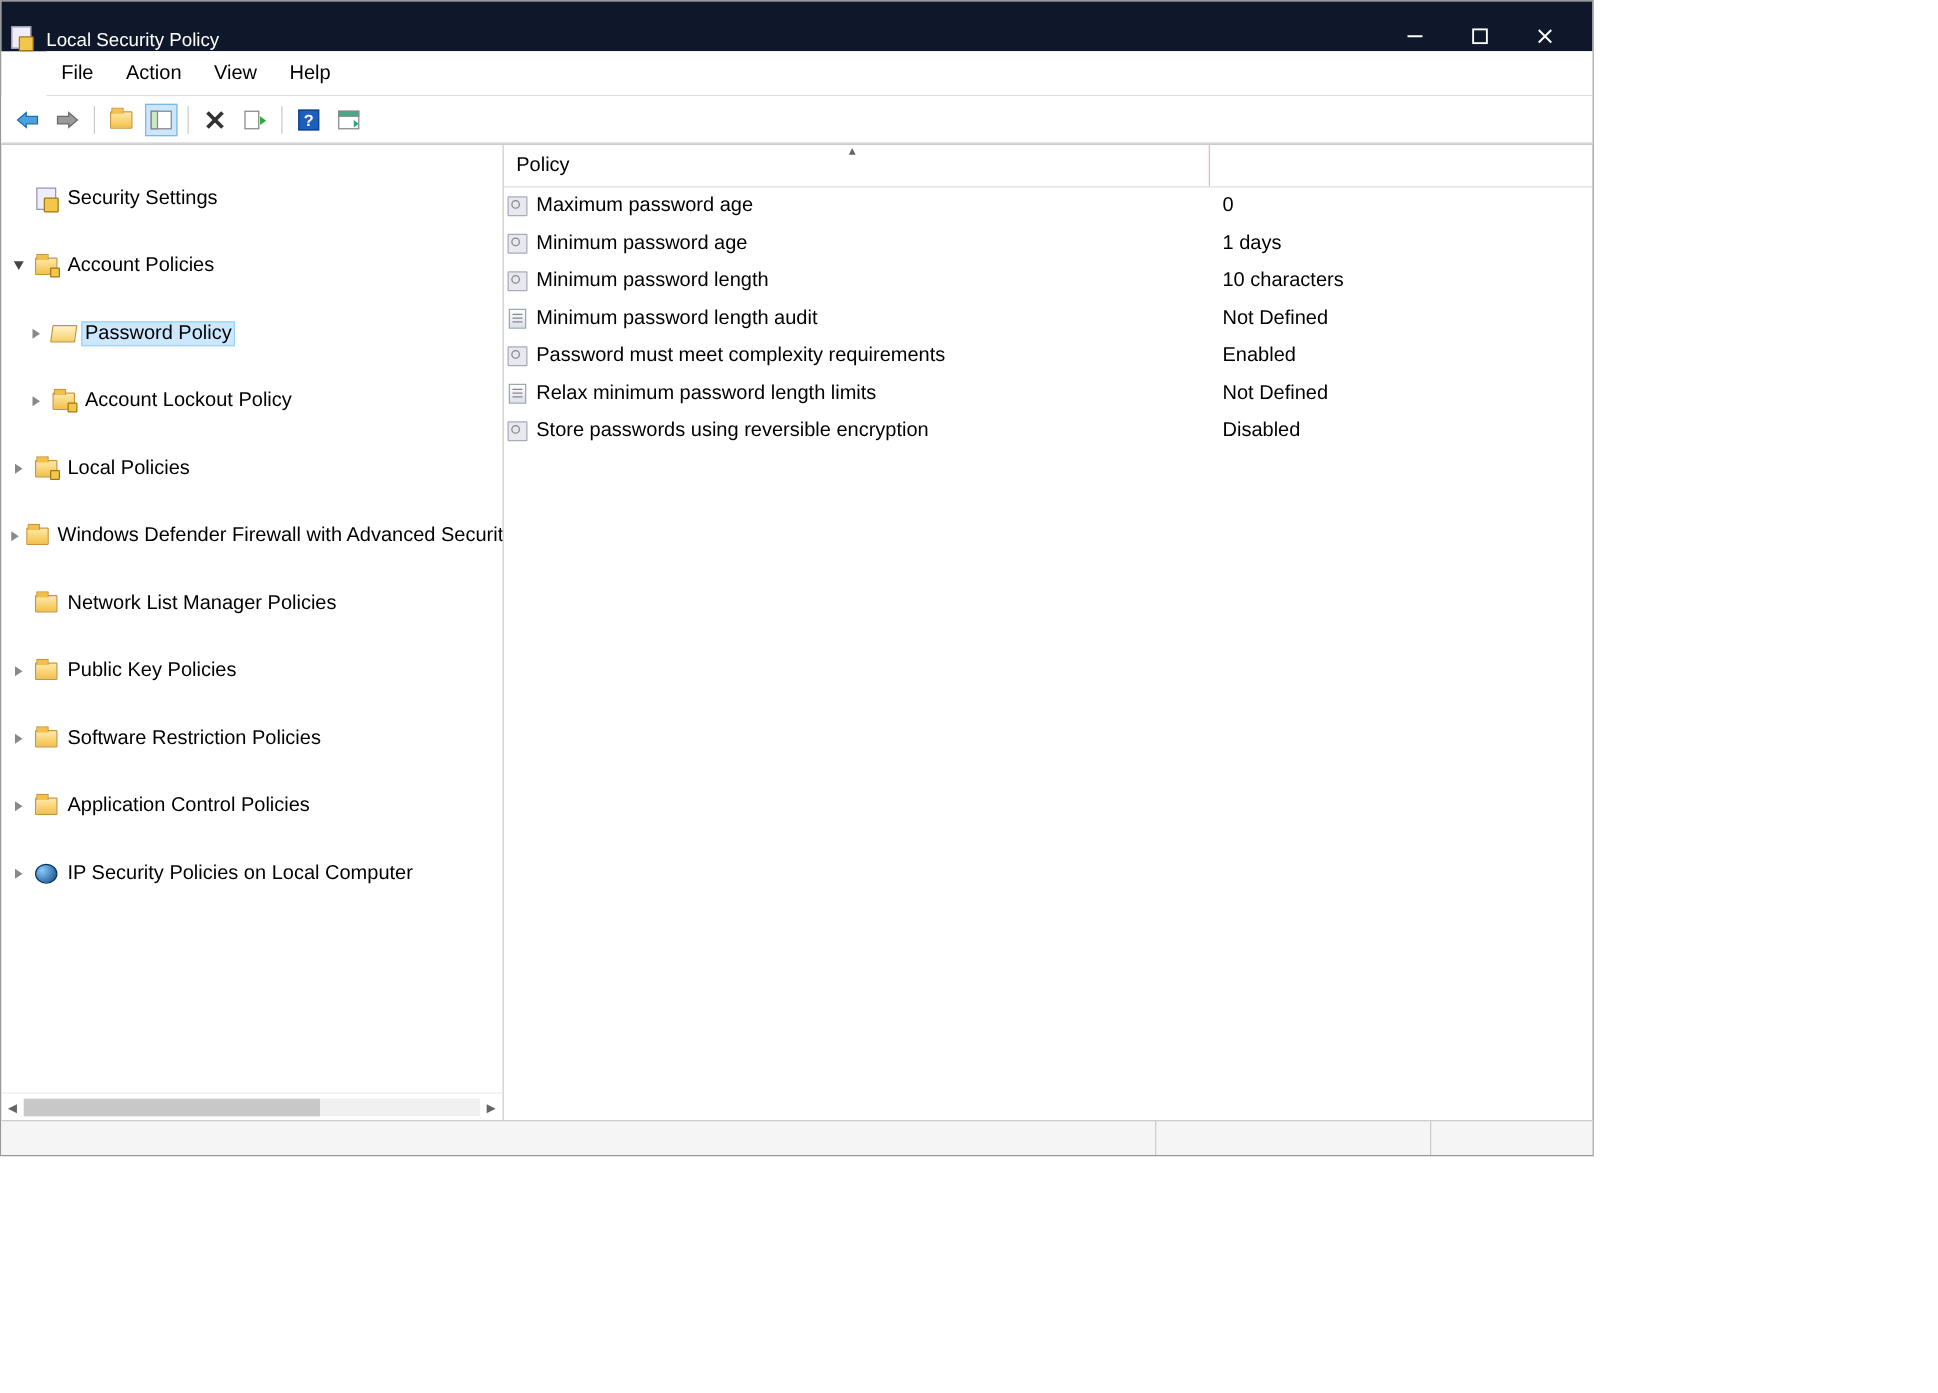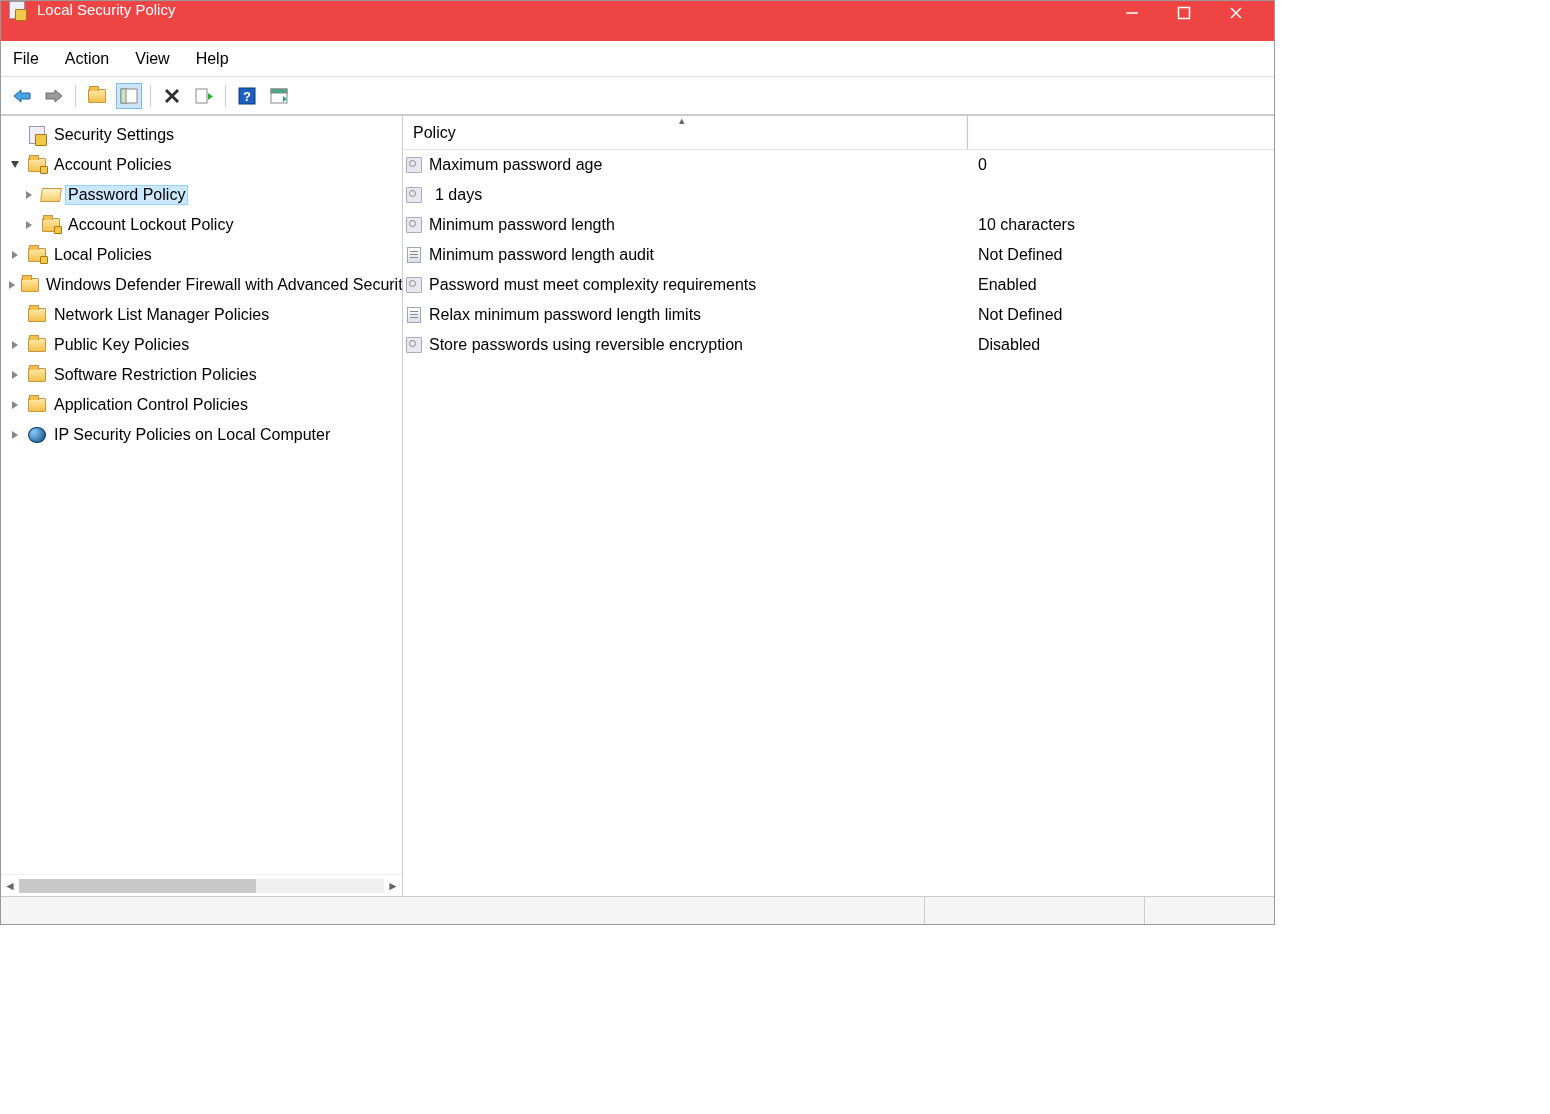--- a/index.html
+++ b/index.html
@@ -9,41 +9,42 @@
   background: #fff;
   width: 1275px;
   height: 925px;
   border: 1px solid #999;
   display: flex;
   flex-direction: column;
   overflow: hidden;
 }
 
 .titlebar {
-  background: #ef4444;
+  background: #0f172a;
   color: #fff;
   height: 40px;
   display: flex;
-  align-items: flex-start;
+  align-items: flex-end;
   padding: 0 8px;
 }
 .titlebar .app-icon { width: 20px; height: 20px; margin-right: 8px; position: relative; }
 .titlebar .title { flex: 1; font-size: 15px; }
 .titlebar .win-controls { display: flex; gap: 28px; padding-right: 18px; align-items: center; }
 .titlebar .win-btn { width: 24px; height: 24px; display:flex; align-items:center; justify-content:center; color:#fff; }
 
 .menubar {
   background:#fff;
   height: 36px;
   display:flex;
   align-items:center;
   padding: 0 8px;
   gap: 18px;
   border-bottom: 1px solid #ddd;
   font-size: 16px;
+  margin-left: 36px;
 }
 .menubar .menu-item { padding: 2px 4px; cursor:default; }
 
 .toolbar {
   height: 38px;
   background:#fff;
   display:flex;
   align-items:center;
   padding: 0 8px;
   gap: 6px;
@@ -72,20 +73,21 @@
   padding: 4px 0;
   font-size: 16px;
   white-space: nowrap;
 }
 .tree-row {
   display:flex;
   align-items:center;
   height: 30px;
   padding-left: 6px;
   gap: 4px;
+  margin-top: 24px;
 }
 .tree-row .exp { width:16px; height:16px; display:flex; align-items:center; justify-content:center; color:#666; font-size:11px; }
 .tree-row .icon { width:20px; height:18px; display:flex; align-items:center; justify-content:center; }
 .tree-row .label { padding: 1px 3px; }
 .tree-row.selected .label { background:#cce8ff; border:1px solid #99d1ff; padding:0 2px;}
 .indent-1 { }
 .indent-2 { padding-left: 20px; }
 
 .tree-scroll { height:22px; display:flex; align-items:center; border-top:1px solid #eee; }
 .tree-scroll .arrow { width:18px; text-align:center; color:#666; font-size:12px;}
@@ -362,20 +364,21 @@
           <div class="p-icon">
             <div class="policy-icon"></div>
           </div>
           <div class="p-name">Maximum password age</div>
           <div class="p-val">0</div>
         </div>
         <div class="details-row">
           <div class="p-icon">
             <div class="policy-icon"></div>
           </div>
+          <div class="p-name">Minimum password age</div>
           <div class="p-val">1 days</div>
         </div>
         <div class="details-row">
           <div class="p-icon">
             <div class="policy-icon"></div>
           </div>
           <div class="p-name">Minimum password length</div>
           <div class="p-val">10 characters</div>
         </div>
         <div class="details-row">

